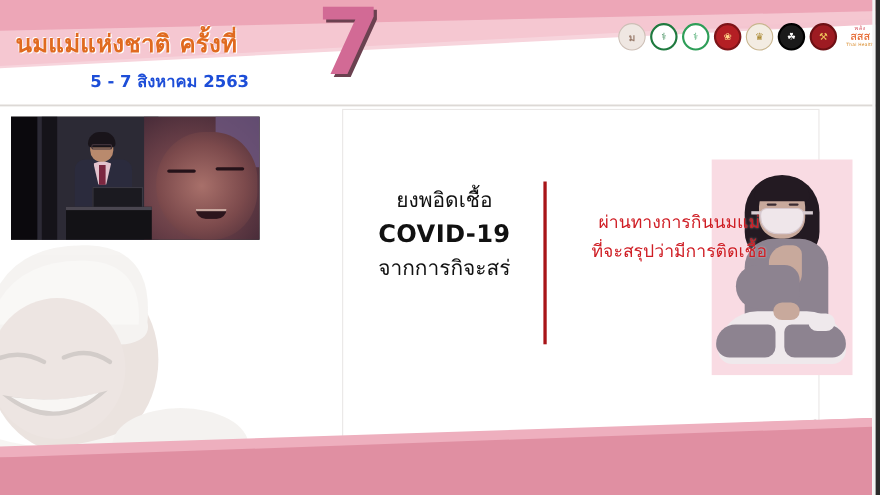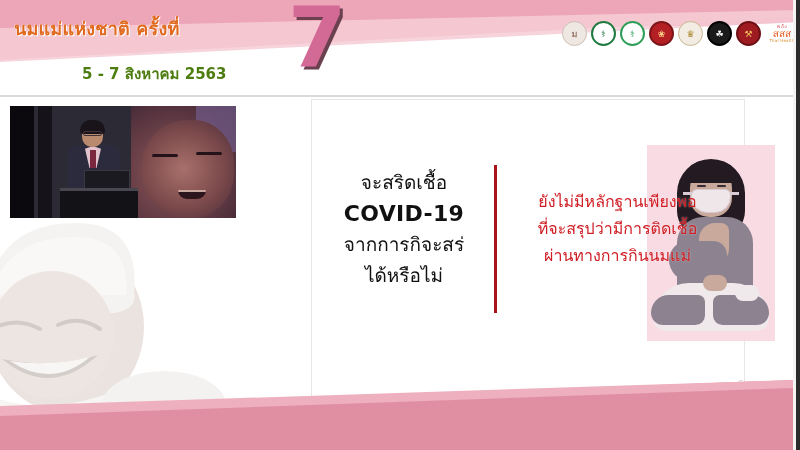--- a/index.html
+++ b/index.html
@@ -68,31 +68,31 @@
 
   .title-th1 {
     position: absolute; left: 22px; top: 6px;
     font-size: 22px; font-weight: 700; letter-spacing: .2px;
     color: #2d6fa8;
     text-shadow: 1px 1px 0 #ffffff, -0.5px -0.5px 0 #ffffff;
     white-space: nowrap;
     line-height: 26px;
   }
   .title-th2 {
-    position: absolute; left: 14px; top: 16px;
-    font-size: 18px; font-weight: 700; letter-spacing: .2px;
+    position: absolute; left: 14px; top: 28px;
+    font-size: 22px; font-weight: 700; letter-spacing: .2px;
     color: #e06a1f;
     text-shadow: 1px 1px 0 #ffffff, -0.5px -0.5px 0 #ffffff;
     white-space: nowrap;
     line-height: 26px;
   }
   .title-date {
     position: absolute; left: 82px; top: 62px;
     font-size: 15px; font-weight: 700;
-    color: #4d7c0f;
+    color: #1d4ed8;
     white-space: nowrap;
   }
   .big-seven {
     position: absolute; left: 288px; top: -4px;
     font-size: 84px; font-weight: 700;
     color: #d26a95;
     line-height: 84px;
     text-shadow: 3px 3px 0 #6b4150;
     font-family: "DejaVu Sans", "Liberation Sans", sans-serif;
   }
@@ -451,24 +451,23 @@
       <div class="speaker-shirt"></div>
       <div class="speaker-tie"></div>
       <div class="speaker-head"></div>
       <div class="speaker-hair"></div>
       <div class="speaker-glasses"></div>
       <div class="laptop"></div>
       <div class="podium"></div>
     </div>
 
     <div class="q-block">
-      <div class="q-line">จะสริดเชื้อ</div>
+      <div class="q-line">ยงพอิดเชื้อ</div>
       <div class="q-line en">COVID-19</div>
       <div class="q-line">จากการกิจะสร่</div>
-      <div class="q-line">ได้หรือไม่</div>
     </div>
 
     <div class="divider"></div>
 
     <div class="illus">
       <div class="il-hair-back"></div>
       <div class="il-face"></div>
       <div class="il-hair-front"></div>
       <div class="il-eye" style="left:50px; top:40px;"></div>
       <div class="il-eye" style="left:70px; top:40px;"></div>
@@ -481,23 +480,22 @@
       <div class="il-leg-l"></div>
       <div class="il-leg-r"></div>
       <div class="il-baby"></div>
       <div class="il-baby-head"></div>
       <div class="il-arm"></div>
       <div class="il-hand"></div>
       <div class="il-foot"></div>
     </div>
 
     <div class="a-block">
-      <div>ยังไม่มีหลักฐานเพียงพอ</div>
+      <div>ผ่านทางการกินนมแม่</div>
       <div>ที่จะสรุปว่ามีการติดเชื้อ</div>
-      <div>ผ่านทางการกินนมแม่</div>
     </div>
 
     <div class="page-num">6</div>
 
     <div class="bottom-band"></div>
     <div class="bottom-band-lite"></div>
   </div>
 
   <div class="edge-inner"></div>
   <div class="edge-right"></div>

